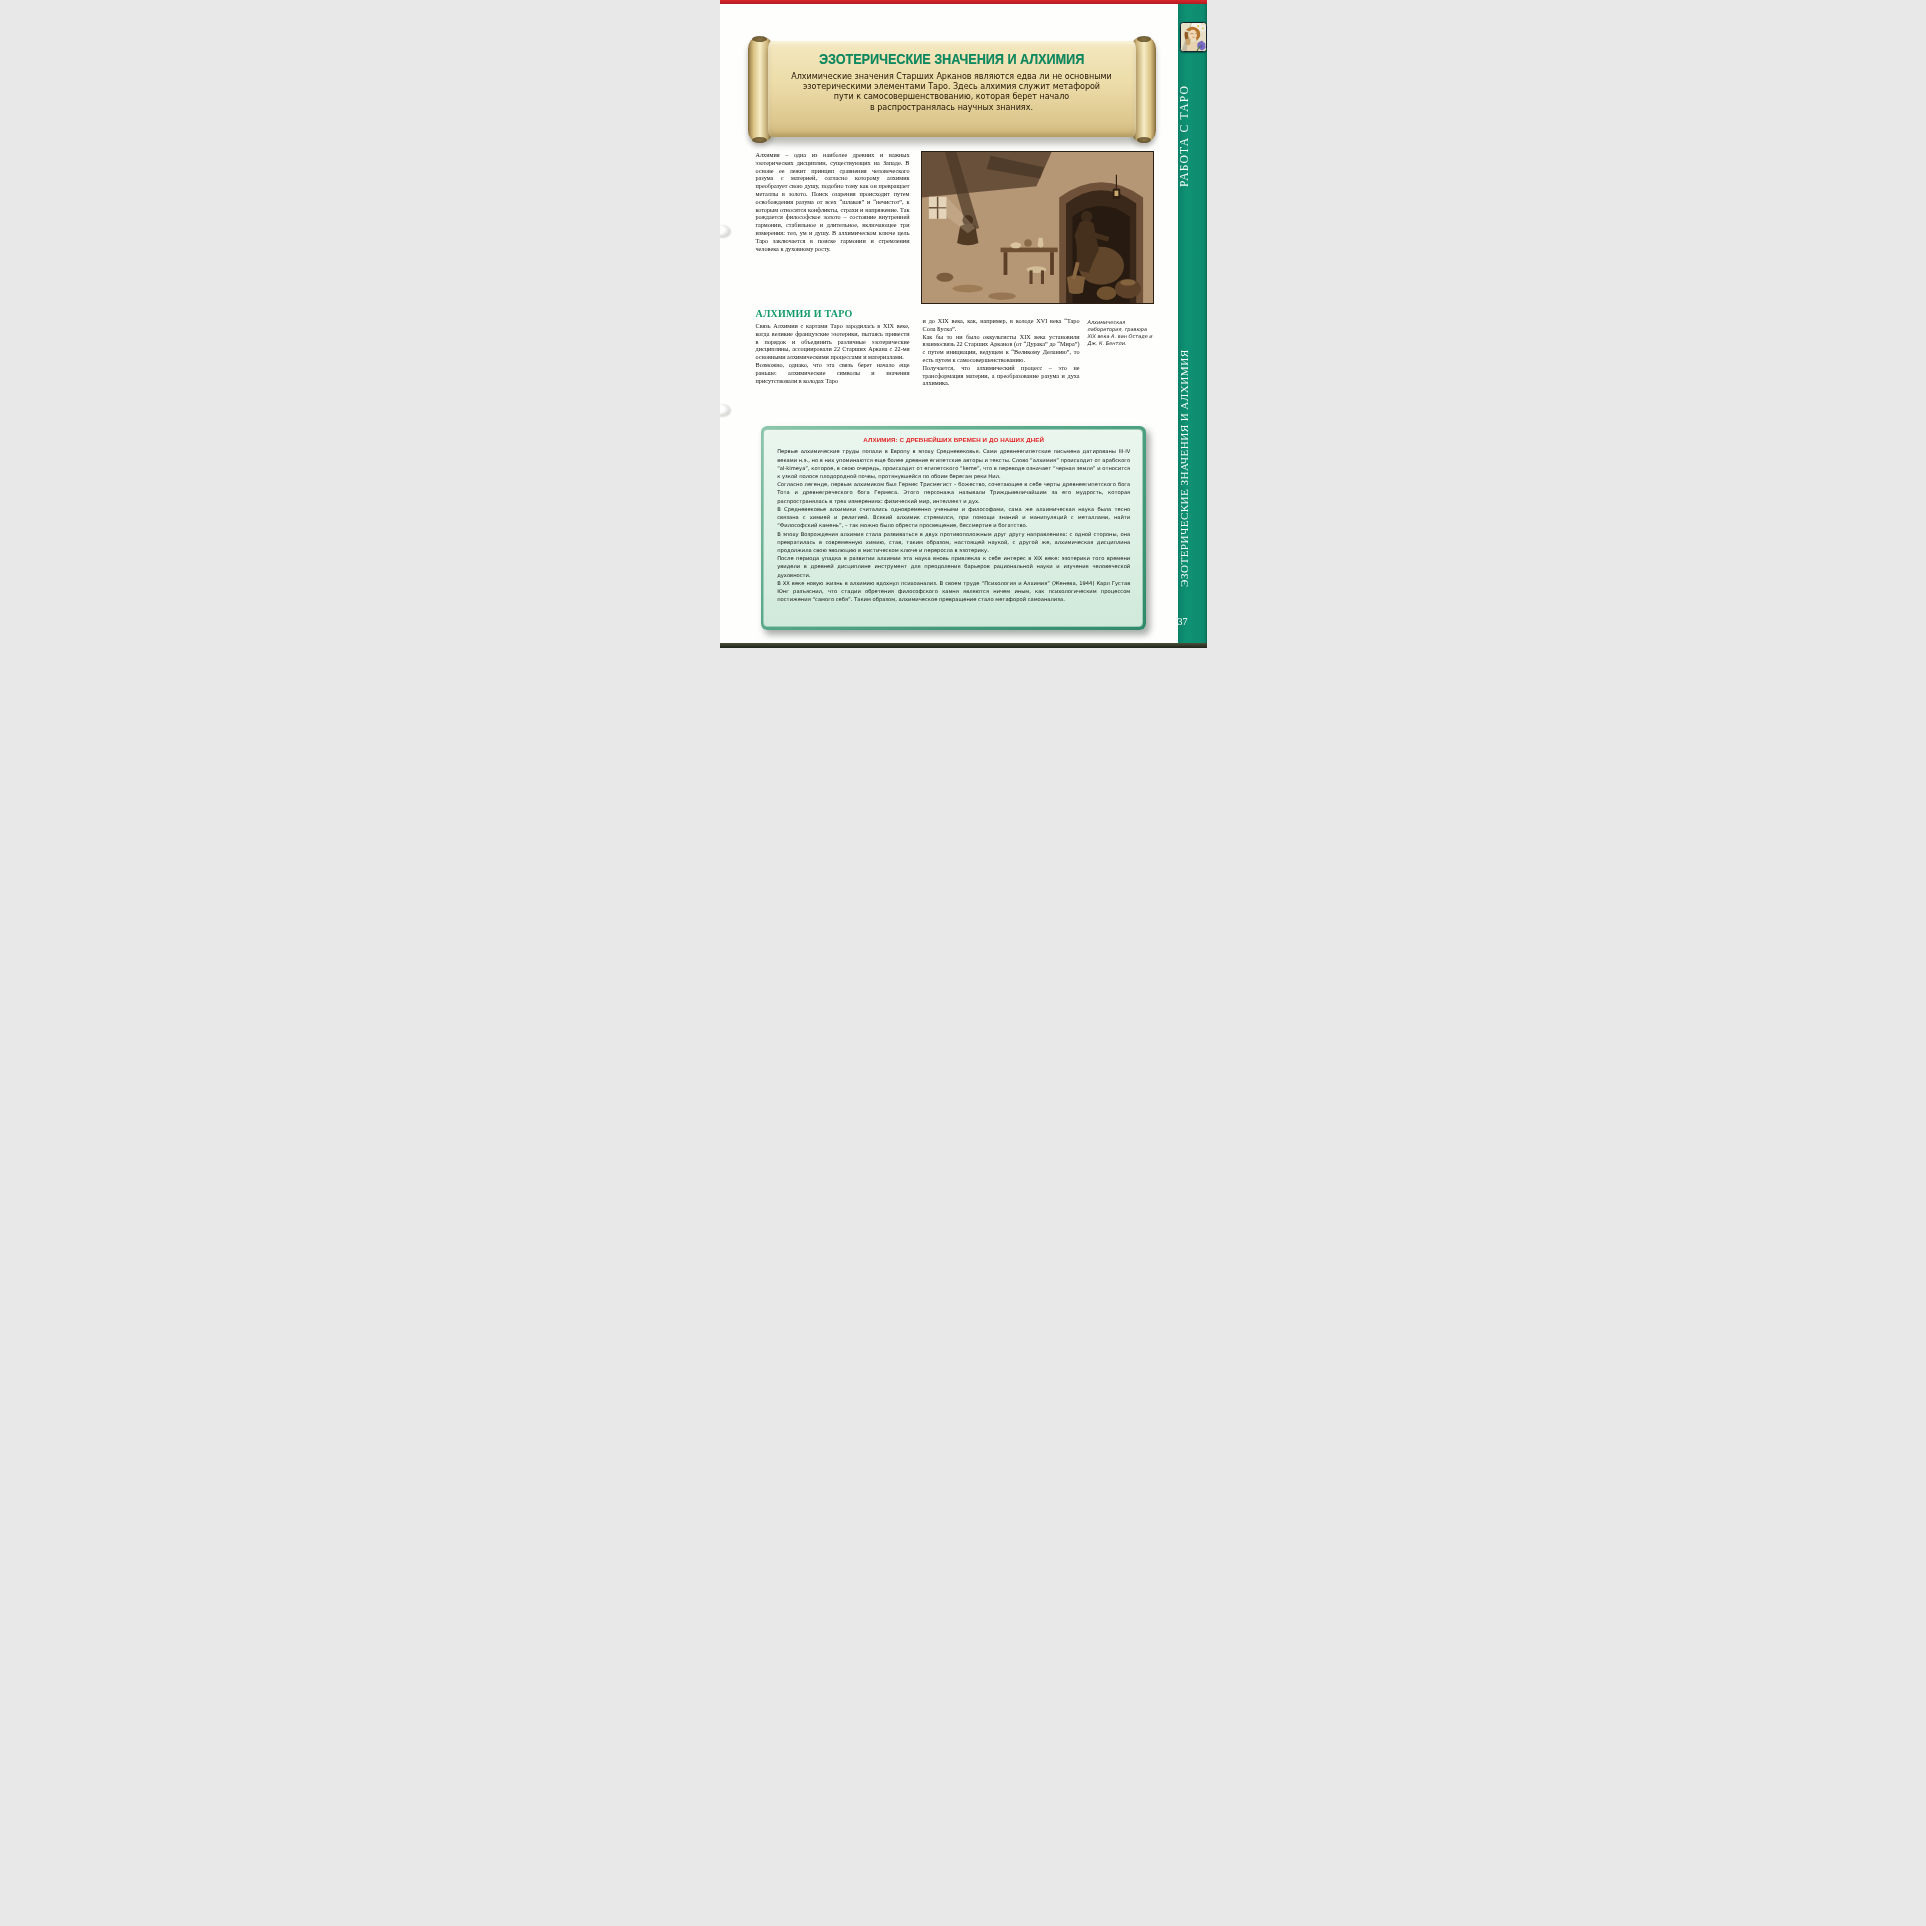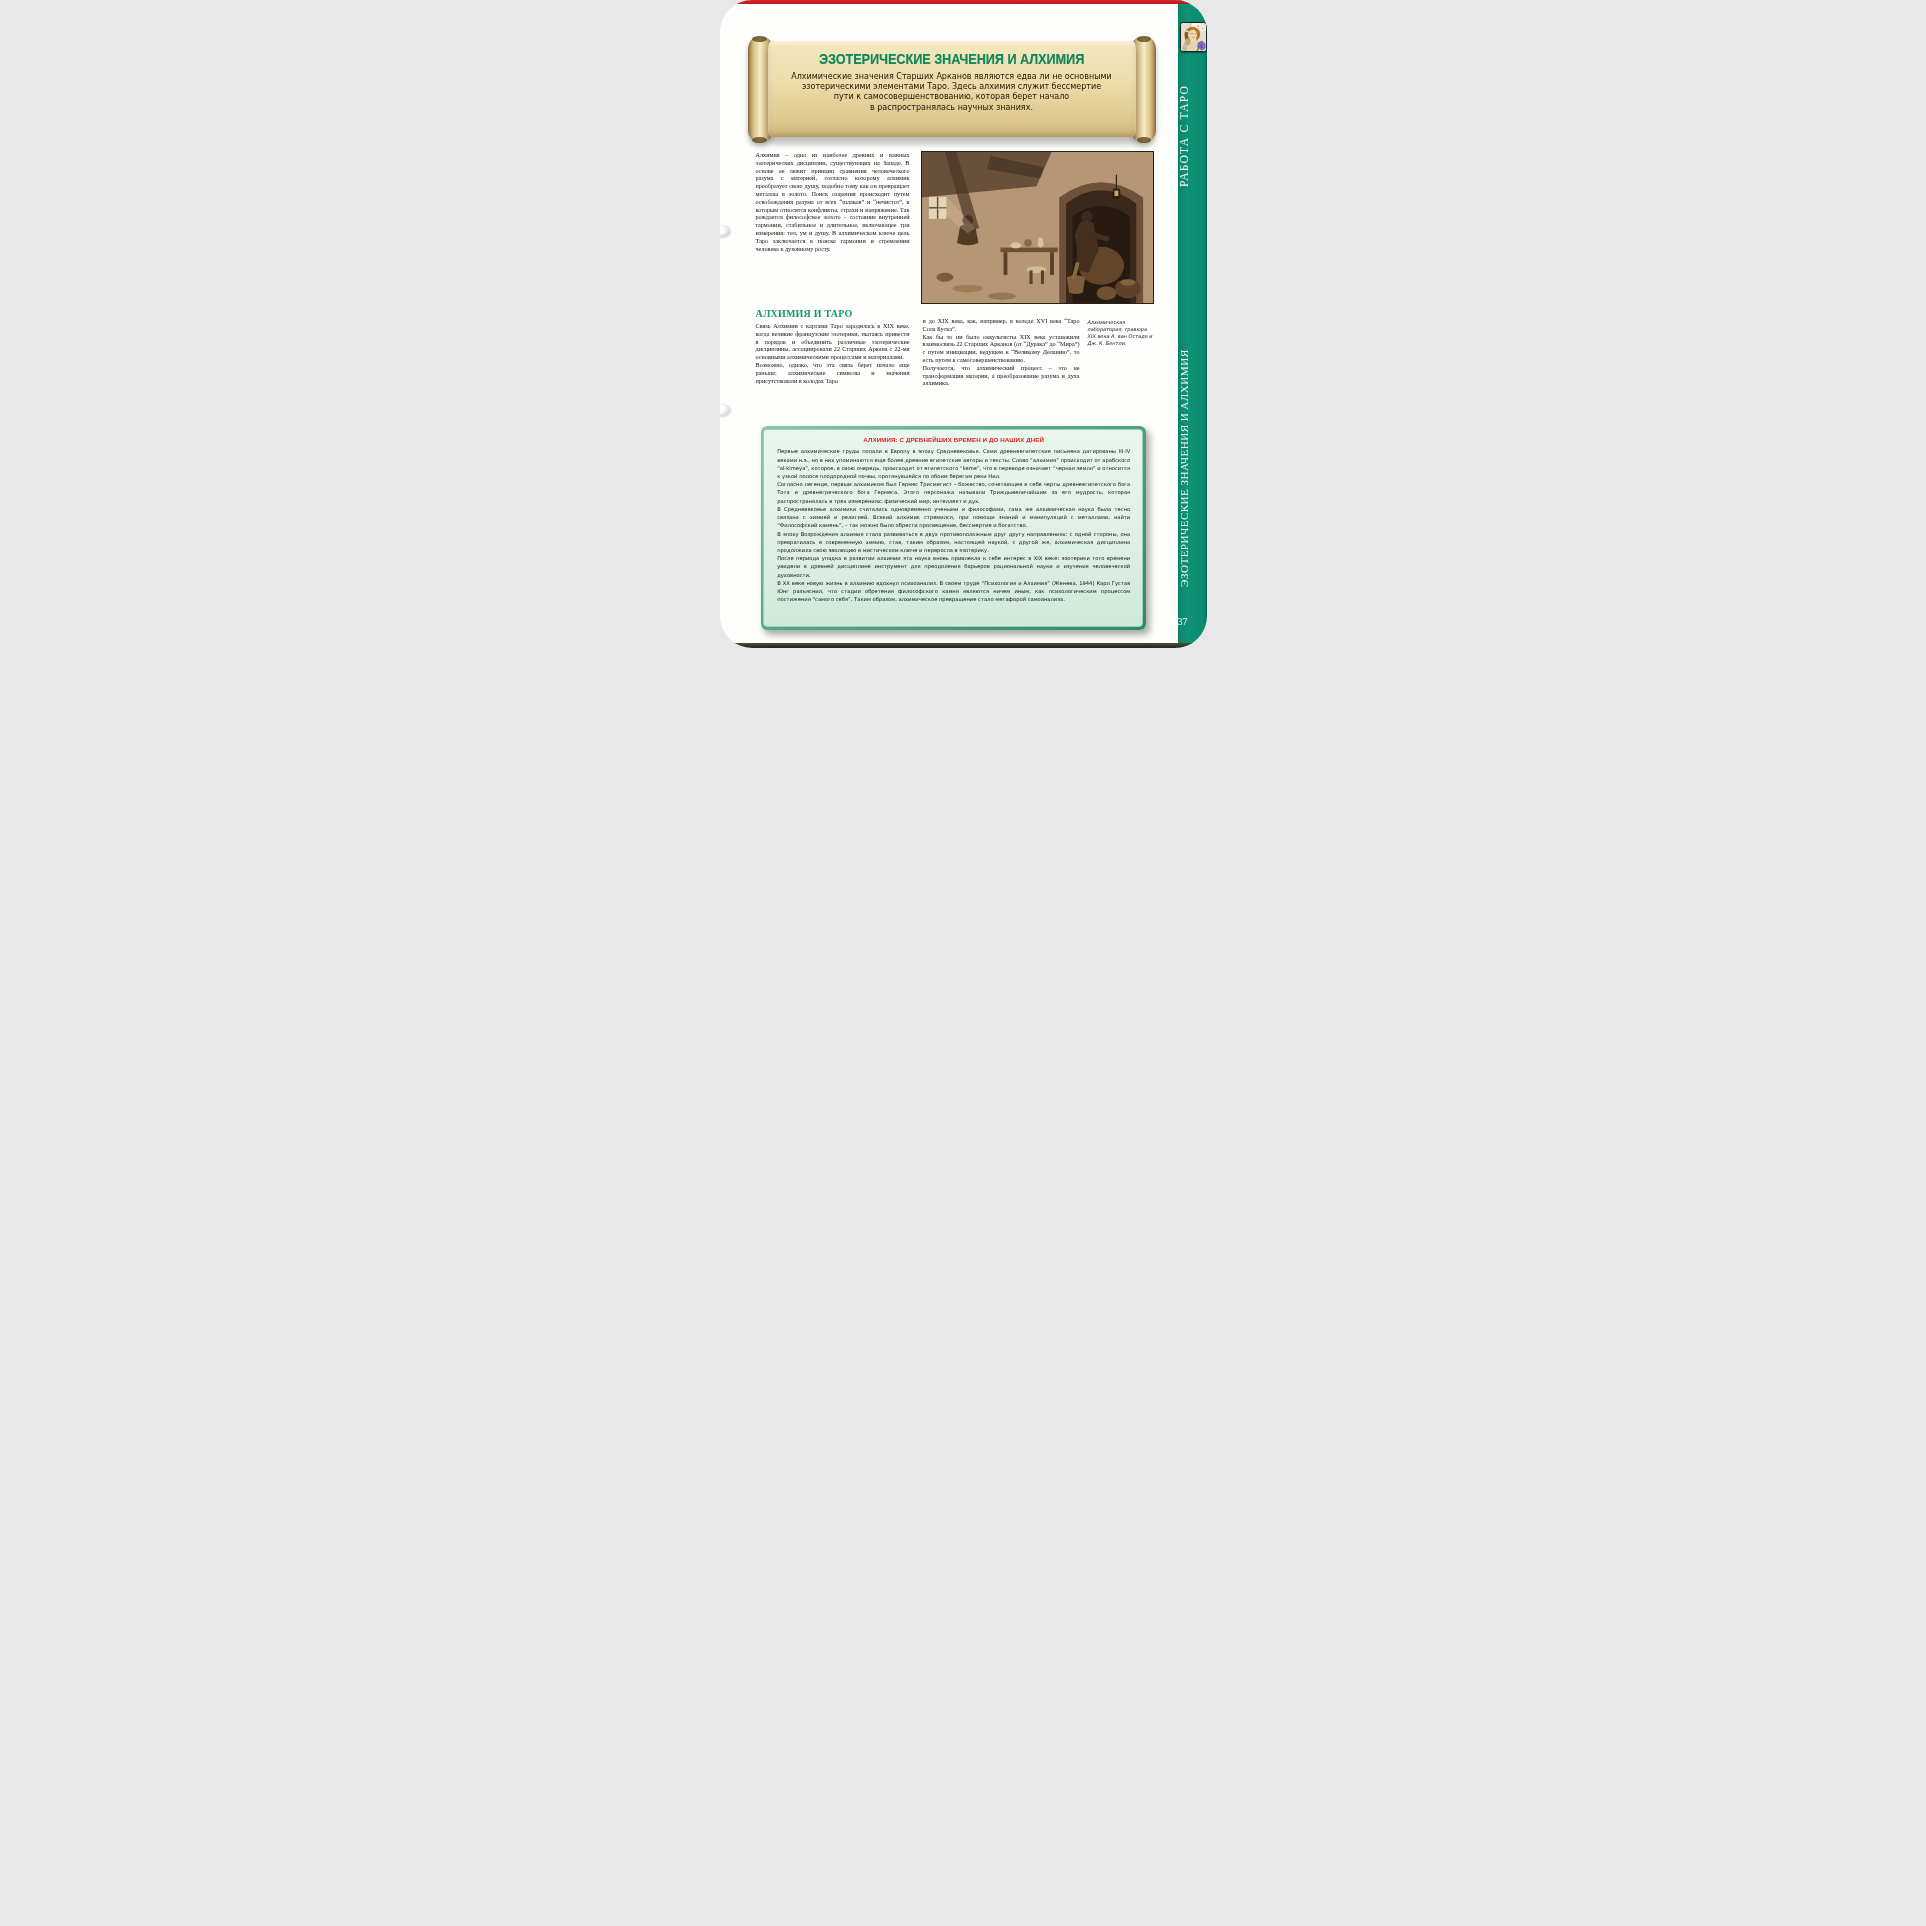--- a/index.html
+++ b/index.html
@@ -1,16 +1,16 @@
 <!DOCTYPE html>
 <html style="font-size:6.2px"><head>
 <meta charset="utf-8">
 <style>
   html,body{margin:0;padding:0;background:#e8e8e8;}
-  .page{position:relative;width:487px;height:648px;margin:0 auto;background:#fefefdff;overflow:hidden;font-family:"Liberation Serif",serif;border-radius:32px;}
+  .page{position:relative;width:487px;height:648px;margin:0 auto;background:#fefefdff;overflow:hidden;font-family:"Liberation Serif",serif;}
   
   .red-edge{position:absolute;top:0;left:0;width:100%;height:3.5px;background:linear-gradient(180deg,#d8262c,#b01d22);z-index:30;}
   .bottom-edge{position:absolute;bottom:0;left:0;width:100%;height:5px;background:linear-gradient(180deg,#4a4f3a,#20231a);z-index:30;}
   .paper-notch{position:absolute;left:-5.4px;width:15.4px;height:11.6px;border-radius:50%;background:radial-gradient(ellipse at 30% 40%,#ffffff 35%,#d9d9d6 70%,#c2c2bf);box-shadow:0.8px 0.8px 1.9px rgba(0,0,0,.18);z-index:5;}
 
   
   .sidebar{position:absolute;top:0;right:0;width:29px;height:648px;background:linear-gradient(90deg,#0b8268 0%,#0f9274 30%,#0d8a6e 100%);box-shadow:-1.2px 0 2.3px rgba(0,0,0,.25) inset;z-index:20;}
   .sidebar-art{position:absolute;top:21.6px;left:2.3px;width:25px;height:28.5px;border-radius:3.5px;border:0.8px solid #13242e;overflow:hidden;background:#e9e2cc;box-shadow:0 0.8px 1.5px rgba(0,0,0,.4);}
   .vlabel{position:absolute;left:0;width:29px;writing-mode:vertical-rl;transform:rotate(180deg);color:#f6fbf8;text-align:center;font-family:"Liberation Serif",serif;}
   .vlabel.top{top:72px;height:127px;font-size:11.6px;letter-spacing:1.2px;}
@@ -59,21 +59,21 @@
   <div class="paper-notch" style="top:225px;"></div>
   <div class="paper-notch" style="top:404px;"></div>
 
   <div class="scroll">
     <div class="roll left"></div>
     <div class="roll right"></div>
     <div class="mid"></div>
     <div class="banner-title"><span>ЭЗОТЕРИЧЕСКИЕ ЗНАЧЕНИЯ И АЛХИМИЯ</span></div>
     <div class="banner-sub">
       <span style="display:block">Алхимические значения Старших Арканов являются едва ли не основными</span>
-      <span style="display:block">эзотерическими элементами Таро. Здесь алхимия служит бессмертие</span>
+      <span style="display:block">эзотерическими элементами Таро. Здесь алхимия служит метафорой</span>
       <span style="display:block">пути к самосовершенствованию, которая берет начало</span>
       <span style="display:block">в распространялась научных знаниях.</span>
     </div>
   </div>
 
   <div class="col intro">
     <p>Алхимия – одна из наиболее древних и важных эзотерических дисциплин, существующих на Западе. В основе ее лежит принцип сравнения человеческого разума с материей, согласно которому алхимик преобразует свою душу, подобно тому как он превращает металлы в золото. Поиск озарения происходит путем освобождения разума от всех “шлаков” и “нечистот”, к которым относятся конфликты, страхи и напряжение. Так рождается философское золото – состояние внутренней гармонии, стабильное и длительное, включающее три измерения: тел, ум и душу. В алхимическом ключе цель Таро заключается в поиске гармонии и стремлении человека к духовному росту.</p>
   </div>
 
   <div class="figure">

